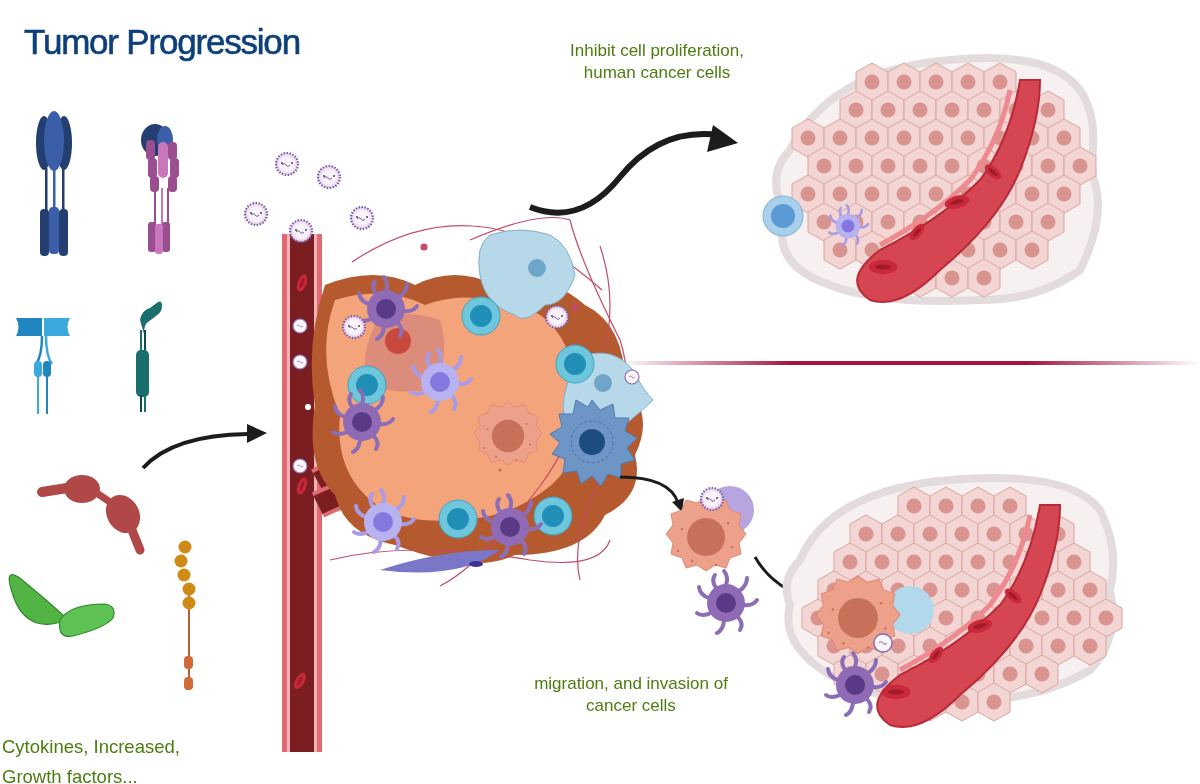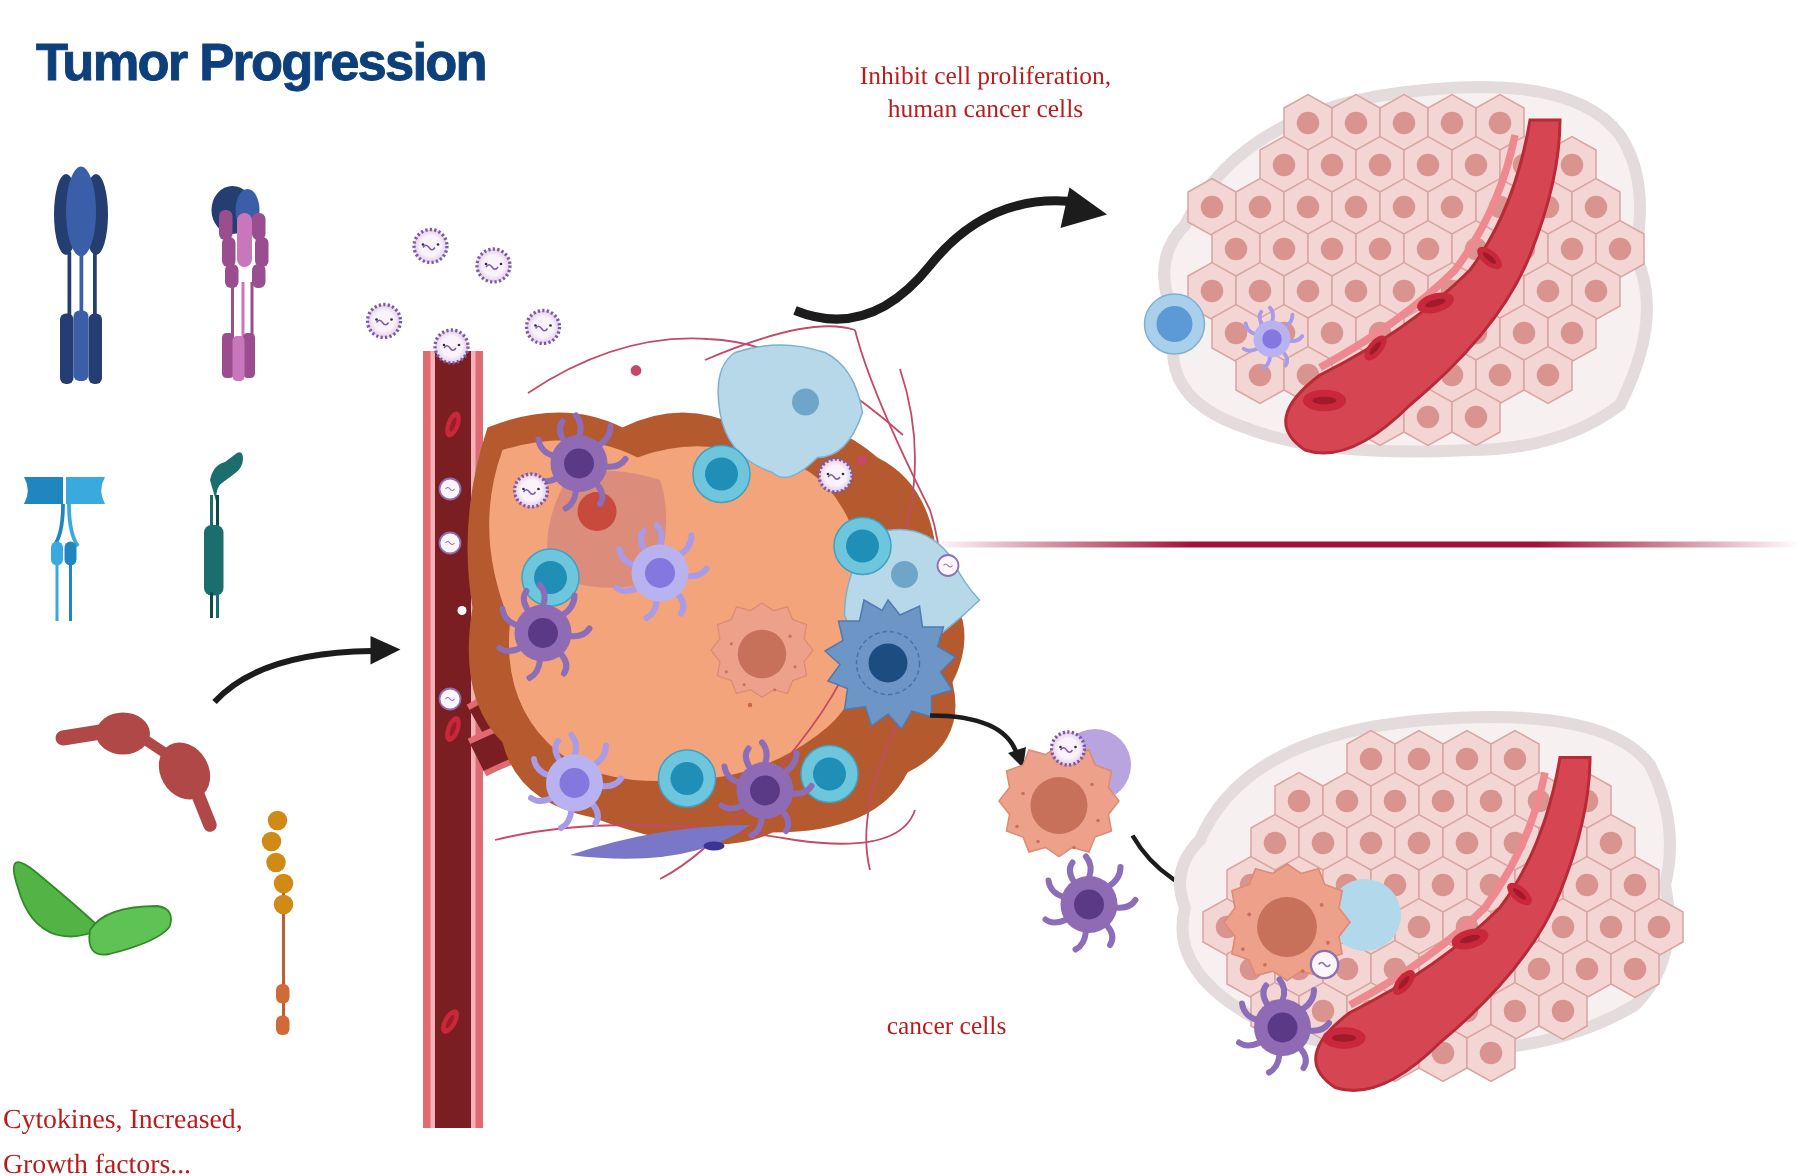--- a/index.html
+++ b/index.html
@@ -1,46 +1,47 @@
 <!DOCTYPE html>
 <html><head>
 <meta charset="utf-8">
 <style>
   html, body { margin: 0; padding: 0; background: #ffffff; }
   body { width: 1200px; height: 784px; position: relative; overflow: hidden;
          font-family: "Liberation Sans", sans-serif; }
   #stage { position: absolute; left: 0; top: 0; width: 1200px; height: 784px; }
   .title {
     position: absolute; left: 24px; top: 22px;
-    font-family: "Liberation Sans", sans-serif; font-weight: 700;
+    font-family: "Liberation Sans", sans-serif; font-weight: 400;
     font-size: 35px; color: #0d3f7a; letter-spacing: -1.2px;
     -webkit-text-stroke: 0.6px #0d3f7a;
   }
   .caption {
-    position: absolute; font-family: Liberation Serif, serif;
-    font-size: 17px; color: #b91c1c; line-height: 22px; text-align: center;
+    position: absolute; font-family: Liberation Sans, sans-serif;
+    font-size: 17px; color: #4d7c0f; line-height: 22px; text-align: center;
   }
   .caption span { display: block; }
   .cap-top { left: 540px; top: 40px; width: 234px; }
   .cap-bottom { left: 496px; top: 673px; width: 270px; }
   .cap-left { left: 2px; top: 732px; width: 300px; text-align: left; font-size: 18.5px; line-height: 30px; }
 </style>
 </head>
 <body>
 
 <div id="stage">
 
   <div class="title">Tumor Progression</div>
 
   <div class="caption cap-top">
     <span>Inhibit cell proliferation,</span>
     <span>human cancer cells</span>
   </div>
 
   <div class="caption cap-bottom">
+    <span>migration, and invasion of</span>
     <span>cancer cells</span>
   </div>
 
   <div class="caption cap-left">
     <span>Cytokines, Increased,</span>
     <span>Growth factors...</span>
   </div>
 
   <svg width="1200" height="784" viewBox="0 0 1200 784" style="position:absolute;left:0;top:0;pointer-events:none">
     <defs>

